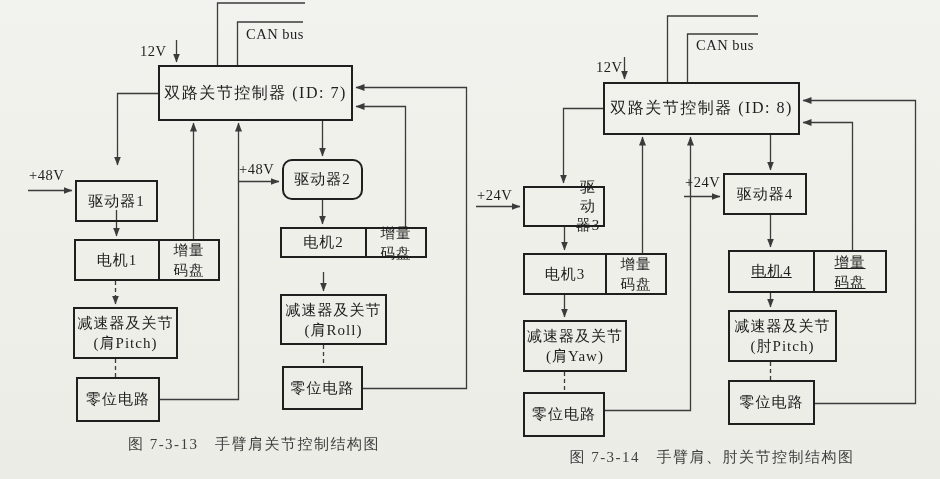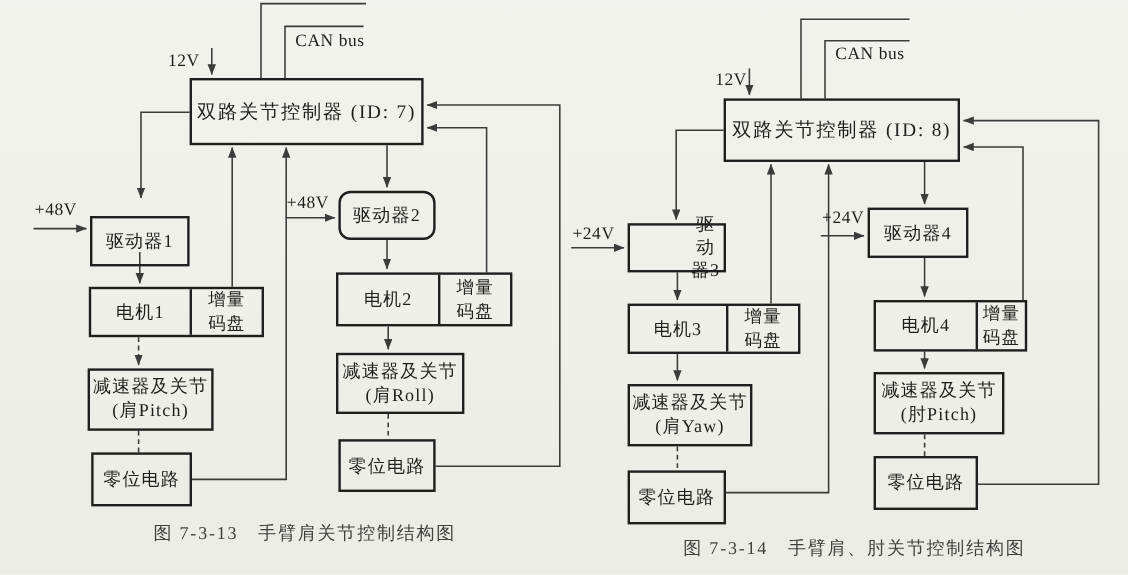--- a/index.html
+++ b/index.html
@@ -107,21 +107,21 @@
 
   <div class="box" style="left:76px;top:377px;width:84px;height:45px;">
     <span>零位电路</span>
   </div>
 
   <span class="lbl" style="left:239px;top:161px;">+48V</span>
   <div class="box" style="left:282px;top:159px;width:81px;height:41px;border-radius:10px;">
     <span>驱动器2</span>
   </div>
 
-  <div class="box split" style="left:280px;top:227px;width:147px;height:45px;">
+  <div class="box split" style="left:280px;top:227px;width:147px;height:31px;">
     <div class="cell" style="width:83px;">
       <span>电机2</span>
     </div>
     <div class="cell enc">
       <span class="two"><span>增量</span><br><span>码盘</span></span>
     </div>
   </div>
 
   <div class="box" style="left:280px;top:294px;width:107px;height:51px;">
     <span class="two"><span>减速器及关节</span><br><span>(肩Roll)</span></span>
@@ -160,21 +160,21 @@
 
   <div class="box" style="left:523px;top:392px;width:82px;height:45px;">
     <span>零位电路</span>
   </div>
 
   <span class="lbl" style="left:685px;top:174px;">+24V</span>
   <div class="box" style="left:723px;top:173px;width:84px;height:42px;">
     <span>驱动器4</span>
   </div>
 
-  <div class="box split" style="left:728px;top:250px;width:128px;height:43px;">
+  <div class="box split" style="left:728px;top:250px;width:159px;height:43px;text-decoration:underline;">
     <div class="cell" style="width:83px;">
       <span>电机4</span>
     </div>
     <div class="cell enc">
       <span class="two"><span>增量</span><br><span>码盘</span></span>
     </div>
   </div>
 
   <div class="box" style="left:728px;top:310px;width:109px;height:52px;">
     <span class="two"><span>减速器及关节</span><br><span>(肘Pitch)</span></span>

